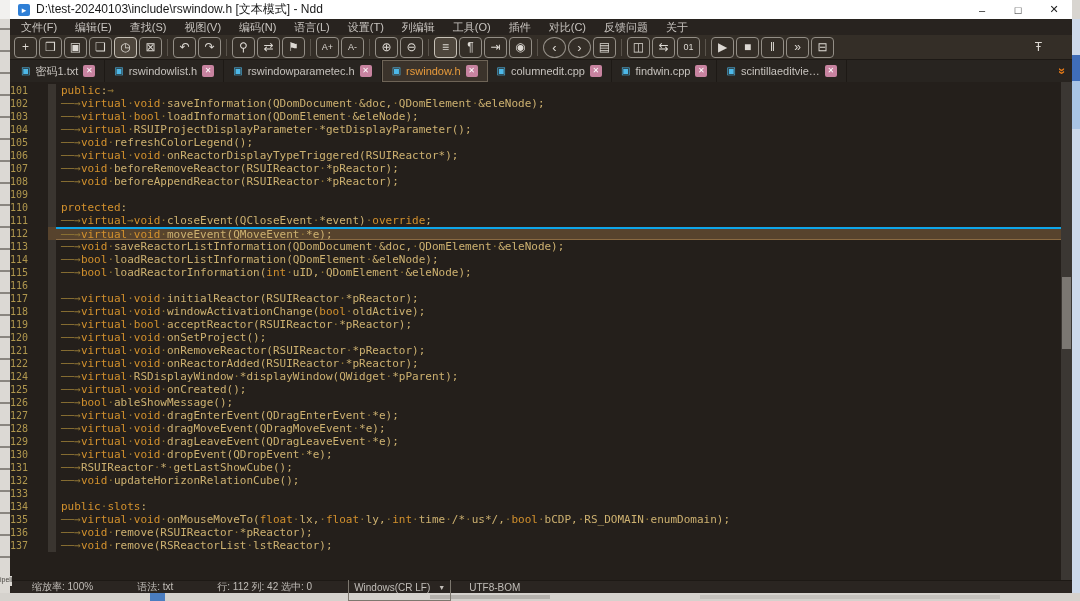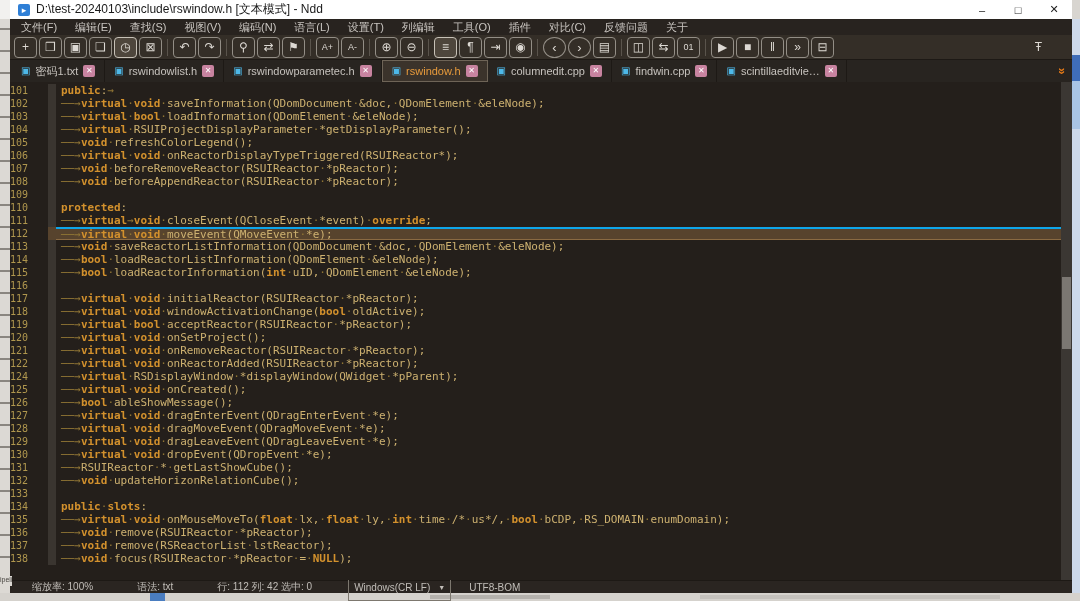--- a/index.html
+++ b/index.html
@@ -53,21 +53,21 @@
     transform:rotate(90deg); }
 
   .editor { position:relative; flex:1; background:#241f1b; font-family:"DejaVu Sans Mono", monospace;
     font-size:11px; overflow:hidden; padding-top:2px; }
   .line { display:flex; height:13px; line-height:13px; }
   .lnum { width:32px; text-align:left; color:#b0974e; font-size:10px; flex:none; }
   .lmargin { width:8px; height:13px; background:#3a3530; margin-left:6px; flex:none; }
   .ltext { padding-left:5px; white-space:pre; flex:1; margin-right:11px; }
   .line.current .ltext { background:#57432d; border-top:2px solid #0ea5e9; border-bottom:1px solid #8a6a42; line-height:11px; }
   .line.current .lmargin { background:#57432d; }
-  .tk-k { color:#d3912d; font-weight:bold; }
+  .tk-k { color:#d3912d; font-weight:normal; }
   .tk-n { color:#cdb170; }
   .tk-w { color:#8f7434; }
 
   .vscroll { position:absolute; right:0; top:0; width:11px; height:100%; background:#3b3733; }
   .vthumb { position:absolute; left:1px; width:9px; top:195px; height:72px; background:#7b7772; }
 
   .statusbar { height:13px; background:#2a2521; border-top:1px solid #1d1915; display:flex; align-items:center;
     justify-content:flex-start; gap:0; font-size:10px; color:#c2beb9; padding-right:12px; flex:none; }
   .sb-item { padding:0 22px; white-space:nowrap; }
   .sb-eol { border:1px solid #7d786f; height:28px; display:flex; align-items:center; gap:8px; padding:0 5px; margin:0 14px; }
@@ -437,25 +437,20 @@
           <div class="line">
             <span class="lnum">136</span>
             <span class="lmargin"></span>
             <span class="ltext"><span class="tk-w">──→</span><span class="tk-k">void</span><span class="tk-w">·</span><span class="tk-n">remove(RSUIReactor</span><span class="tk-w">·</span><span class="tk-n">*pReactor);</span></span>
           </div>
           <div class="line">
             <span class="lnum">137</span>
             <span class="lmargin"></span>
             <span class="ltext"><span class="tk-w">──→</span><span class="tk-k">void</span><span class="tk-w">·</span><span class="tk-n">remove(RSReactorList</span><span class="tk-w">·</span><span class="tk-n">lstReactor);</span></span>
           </div>
-          <div class="line">
-            <span class="lnum">138</span>
-            <span class="lmargin"></span>
-            <span class="ltext"><span class="tk-w">──→</span><span class="tk-k">void</span><span class="tk-w">·</span><span class="tk-n">focus(RSUIReactor</span><span class="tk-w">·</span><span class="tk-n">*pReactor</span><span class="tk-w">·</span><span class="tk-n">=</span><span class="tk-w">·</span><span class="tk-k">NULL</span><span class="tk-n">);</span></span>
-          </div>
         </div>
       <div class="vscroll">
         <div class="vthumb"></div>
       </div>
     </div>
 
     <div class="statusbar">
       <div class="sb-item">缩放率: 100%</div>
       <div class="sb-item">语法: txt</div>
       <div class="sb-item">行: 112 列: 42 选中: 0</div>

